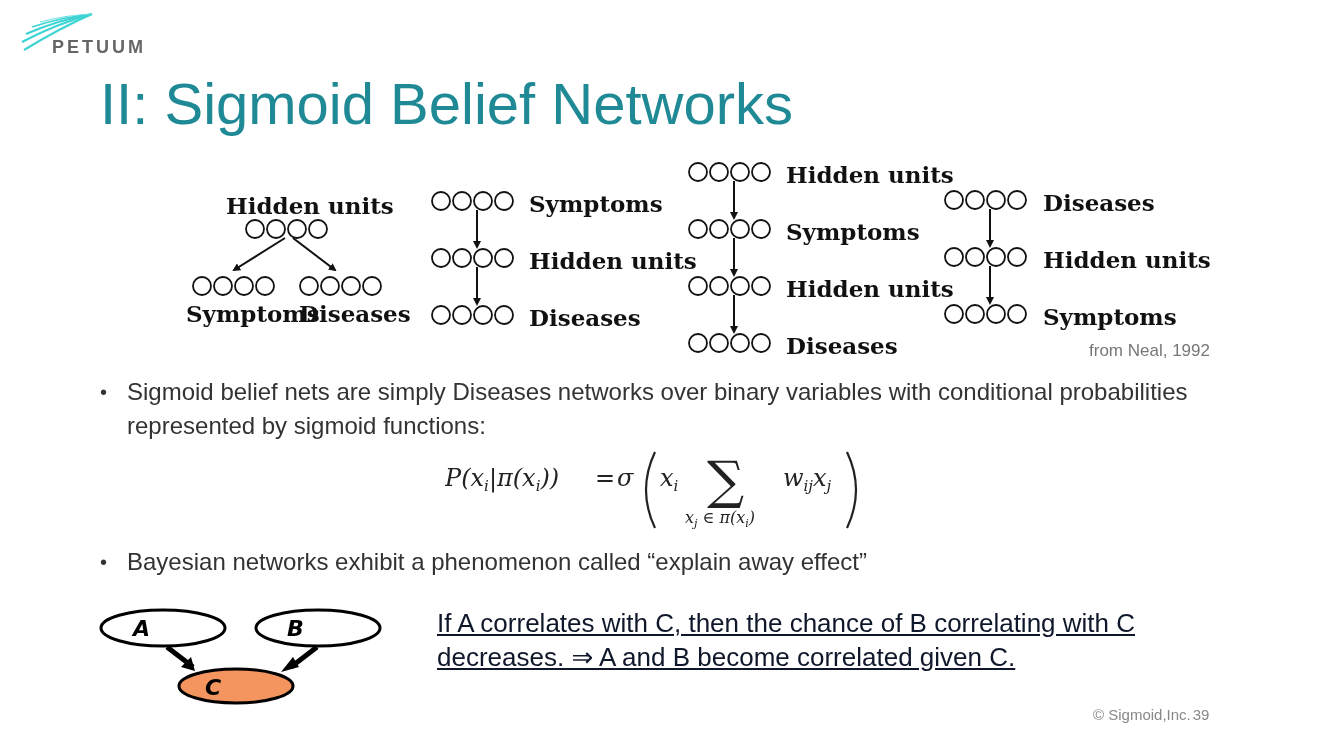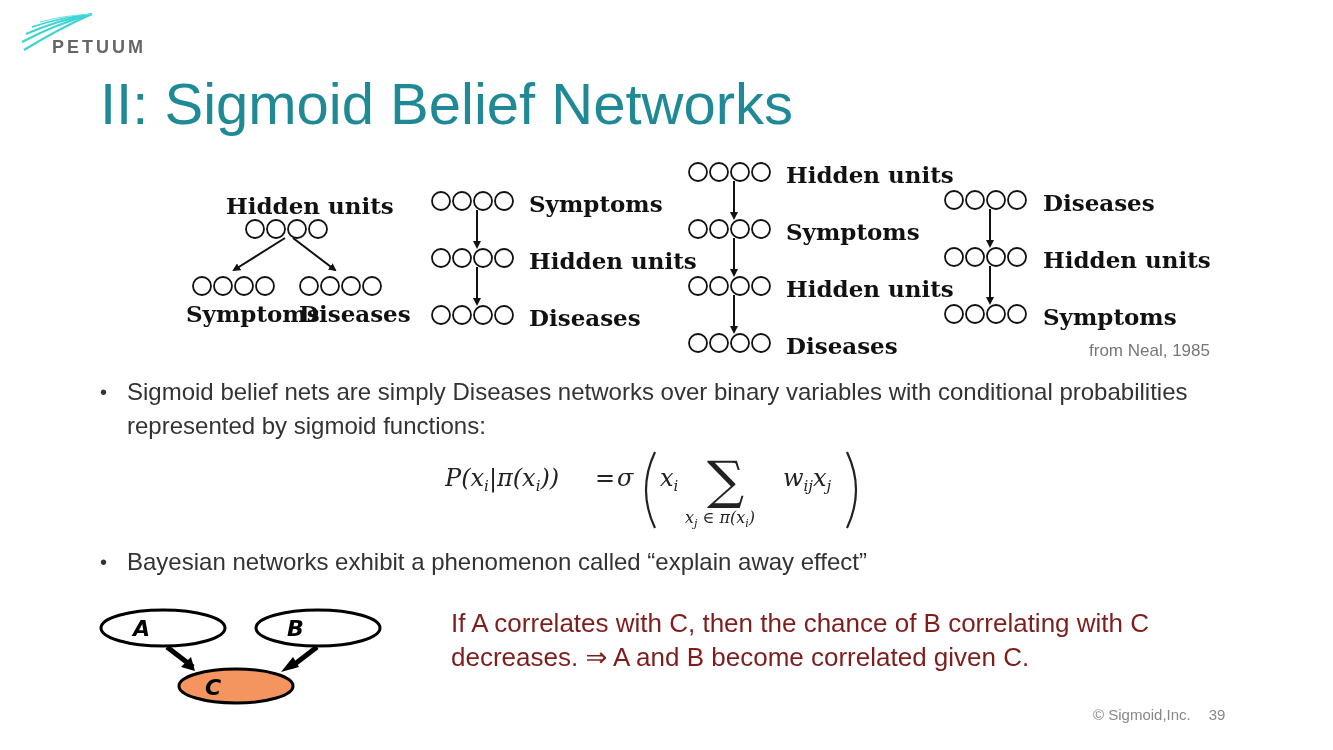--- a/index.html
+++ b/index.html
@@ -7,23 +7,23 @@
   .abs { position:absolute; }
   #logo { left:20px; top:10px; width:120px; height:45px; }
   #logo-text { left:52px; top:37px; font-size:18px; letter-spacing:3px; color:#666; font-weight:bold; }
   #title { left:100px; top:70px; font-size:58px; color:#1f8a96; white-space:nowrap; }
   .net-label { font-family:"DejaVu Serif", "Liberation Serif", serif; font-weight:bold; font-size:23px; color:#111; white-space:nowrap; }
   #citation { left:1089px; top:341px; font-size:17px; color:#777; }
   .bullet-row { left:100px; font-size:24px; color:#333; line-height:34px; }
   .bullet-dot { position:absolute; left:0; top:0; font-size:20px; }
   .bullet-text { position:absolute; left:27px; top:0; width:1110px; }
   #formula { left:445px; top:448px; width:430px; height:90px; font-family:"DejaVu Serif", serif; }
-  #explain-text { left:451px; top:606px; width:790px; font-size:26px; color:#7f1d1d; line-height:34px; }
+  #explain-text { left:437px; top:606px; width:790px; font-size:26px; color:#0f172a; line-height:34px;text-decoration:underline; }
   #footer { left:1093px; top:706px; font-size:15px; color:#888; white-space:nowrap; }
-  #footer-page { margin-left:18px; }
+  #footer-page { margin-left:2px; }
 </style>
 </head>
 <body>
 
 <svg id="logo" class="abs" viewBox="0 0 120 45">
   <path d="M4 40 Q40 18 72 4" stroke="#3fd4d4" stroke-width="2.2" fill="none"></path>
   <path d="M2 32 Q36 14 72 4" stroke="#3fd4d4" stroke-width="2.2" fill="none"></path>
   <path d="M6 24 Q38 10 72 4" stroke="#3fd4d4" stroke-width="2" fill="none"></path>
   <path d="M12 17 Q42 7 72 4" stroke="#3fd4d4" stroke-width="1.6" fill="none"></path>
   <path d="M20 12 Q46 5 72 4" stroke="#6fe0e0" stroke-width="1.2" fill="none"></path>
@@ -138,21 +138,21 @@
     <div class="abs net-label" style="left: 529px; top: 304px;">Diseases</div>
     <div class="abs net-label" style="left: 786px; top: 161px;">Hidden units</div>
     <div class="abs net-label" style="left: 786px; top: 218px;">Symptoms</div>
     <div class="abs net-label" style="left: 786px; top: 275px;">Hidden units</div>
     <div class="abs net-label" style="left: 786px; top: 332px;">Diseases</div>
     <div class="abs net-label" style="left: 1043px; top: 189px;">Diseases</div>
     <div class="abs net-label" style="left: 1043px; top: 246px;">Hidden units</div>
     <div class="abs net-label" style="left: 1043px; top: 303px;">Symptoms</div>
   </div>
 
-<div id="citation" class="abs">from Neal, 1985</div>
+<div id="citation" class="abs">from Neal, 1992</div>
 
 <div class="abs bullet-row" style="top:375px;">
   <span class="bullet-dot">•</span>
   <span class="bullet-text">Sigmoid belief nets are simply Diseases networks over binary variables with conditional probabilities represented by sigmoid functions:</span>
 </div>
 
 <svg id="formula" class="abs" viewBox="0 0 430 90">
   <text x="0" y="38" font-size="24" font-style="italic" fill="#222">P(<tspan>x</tspan><tspan font-size="15" dy="5">i</tspan><tspan dy="-5">|π(x</tspan><tspan font-size="15" dy="5">i</tspan><tspan dy="-5">))</tspan></text>
   <text x="150" y="38" font-size="24" fill="#222">=</text>
   <text x="172" y="38" font-size="24" font-style="italic" fill="#222">σ</text>

